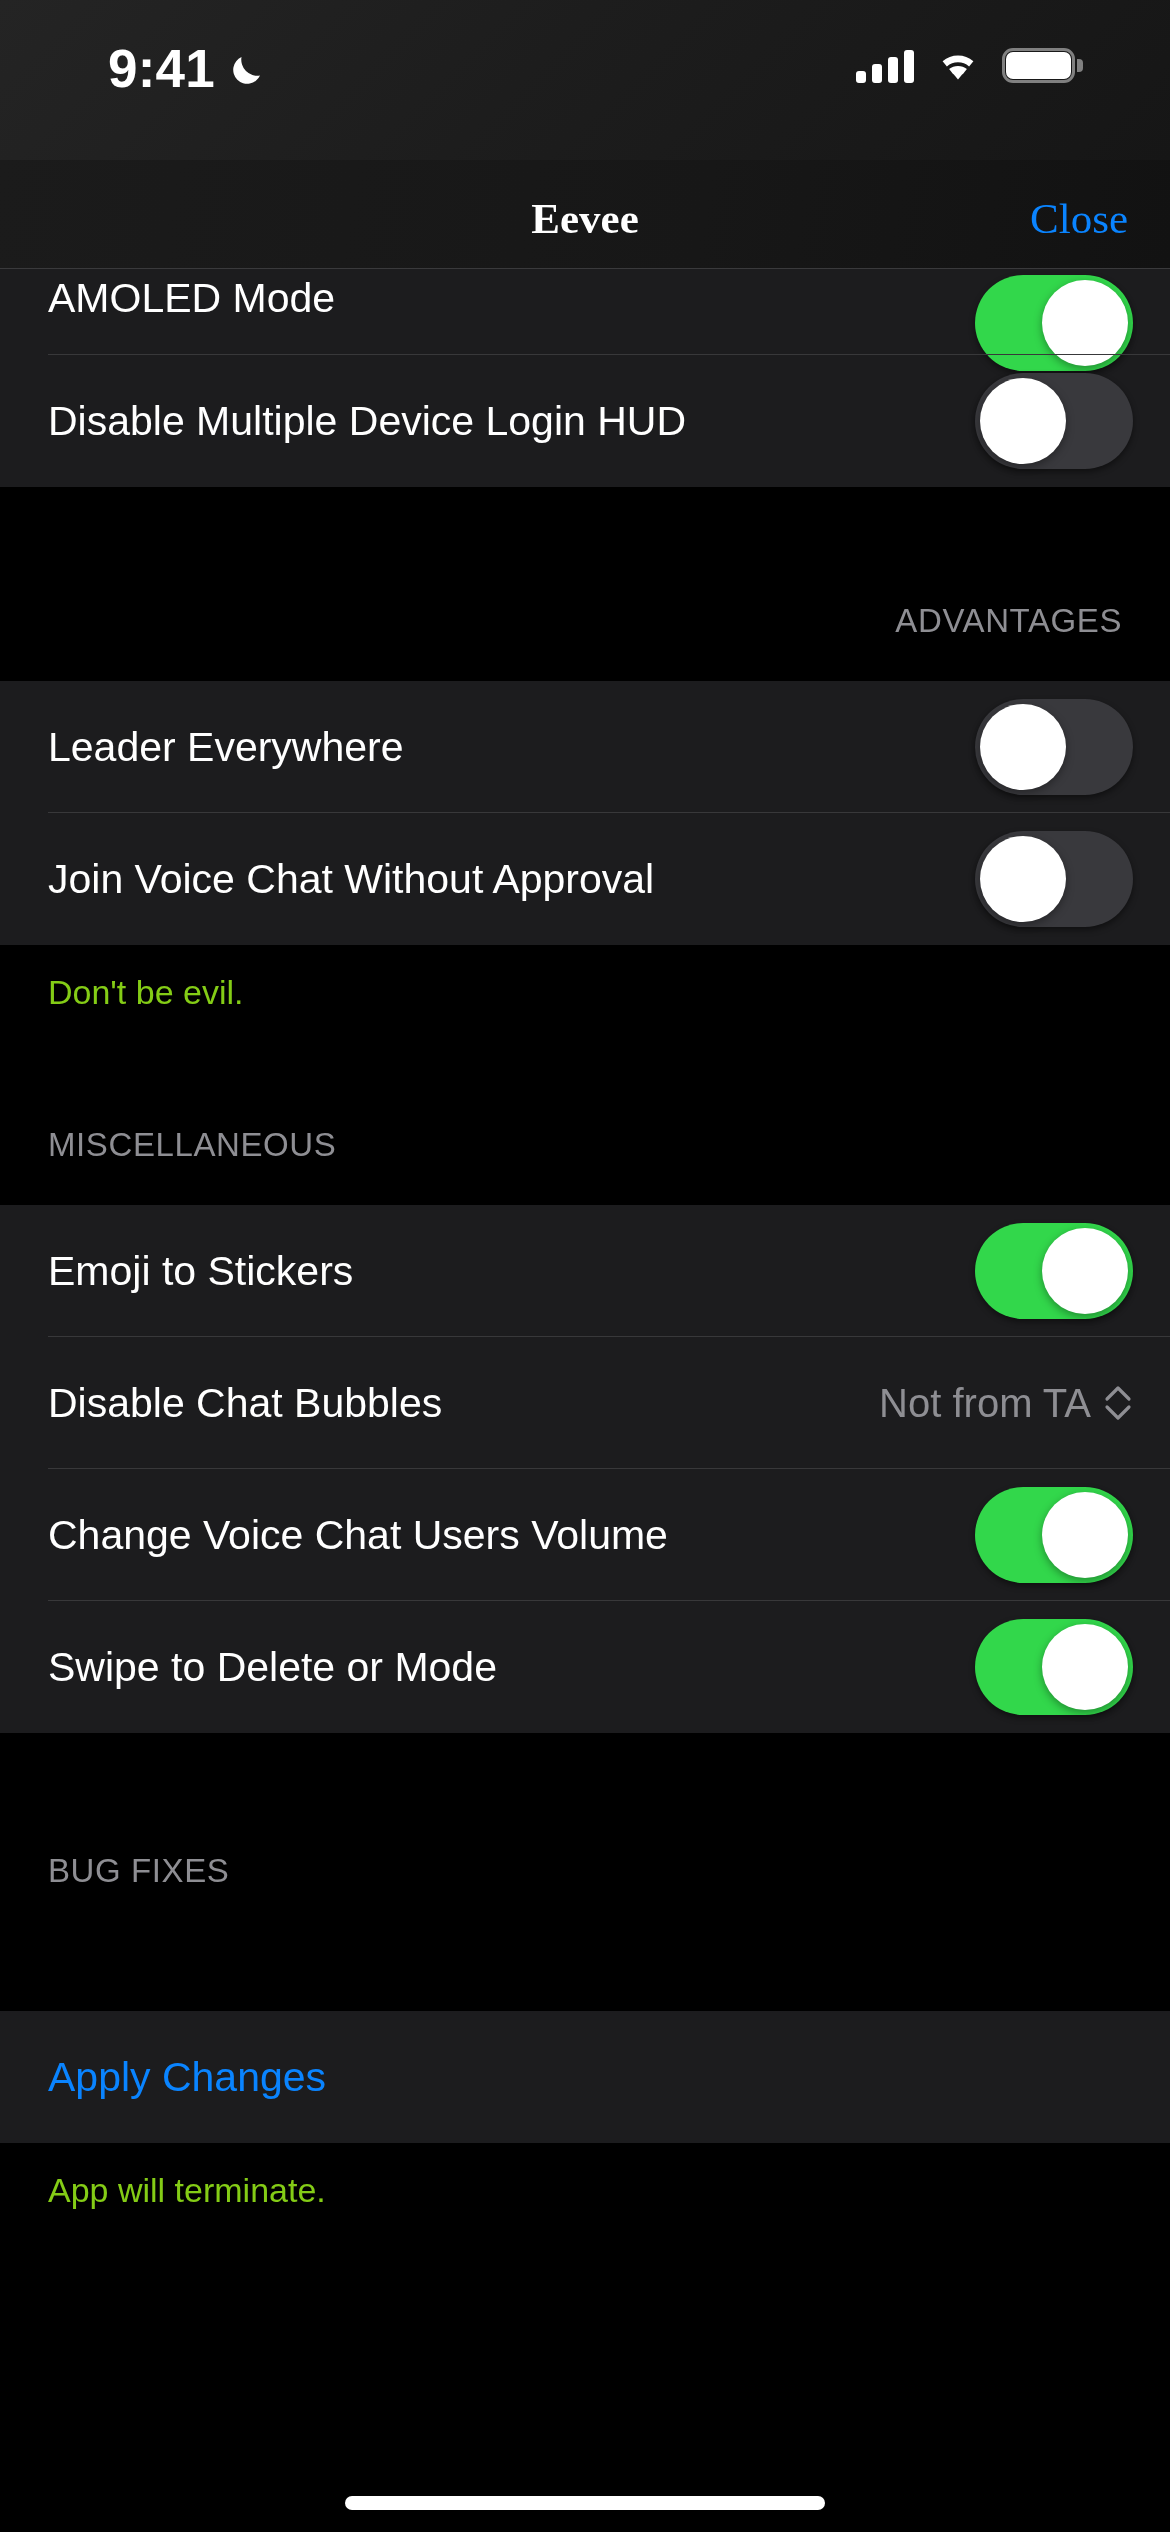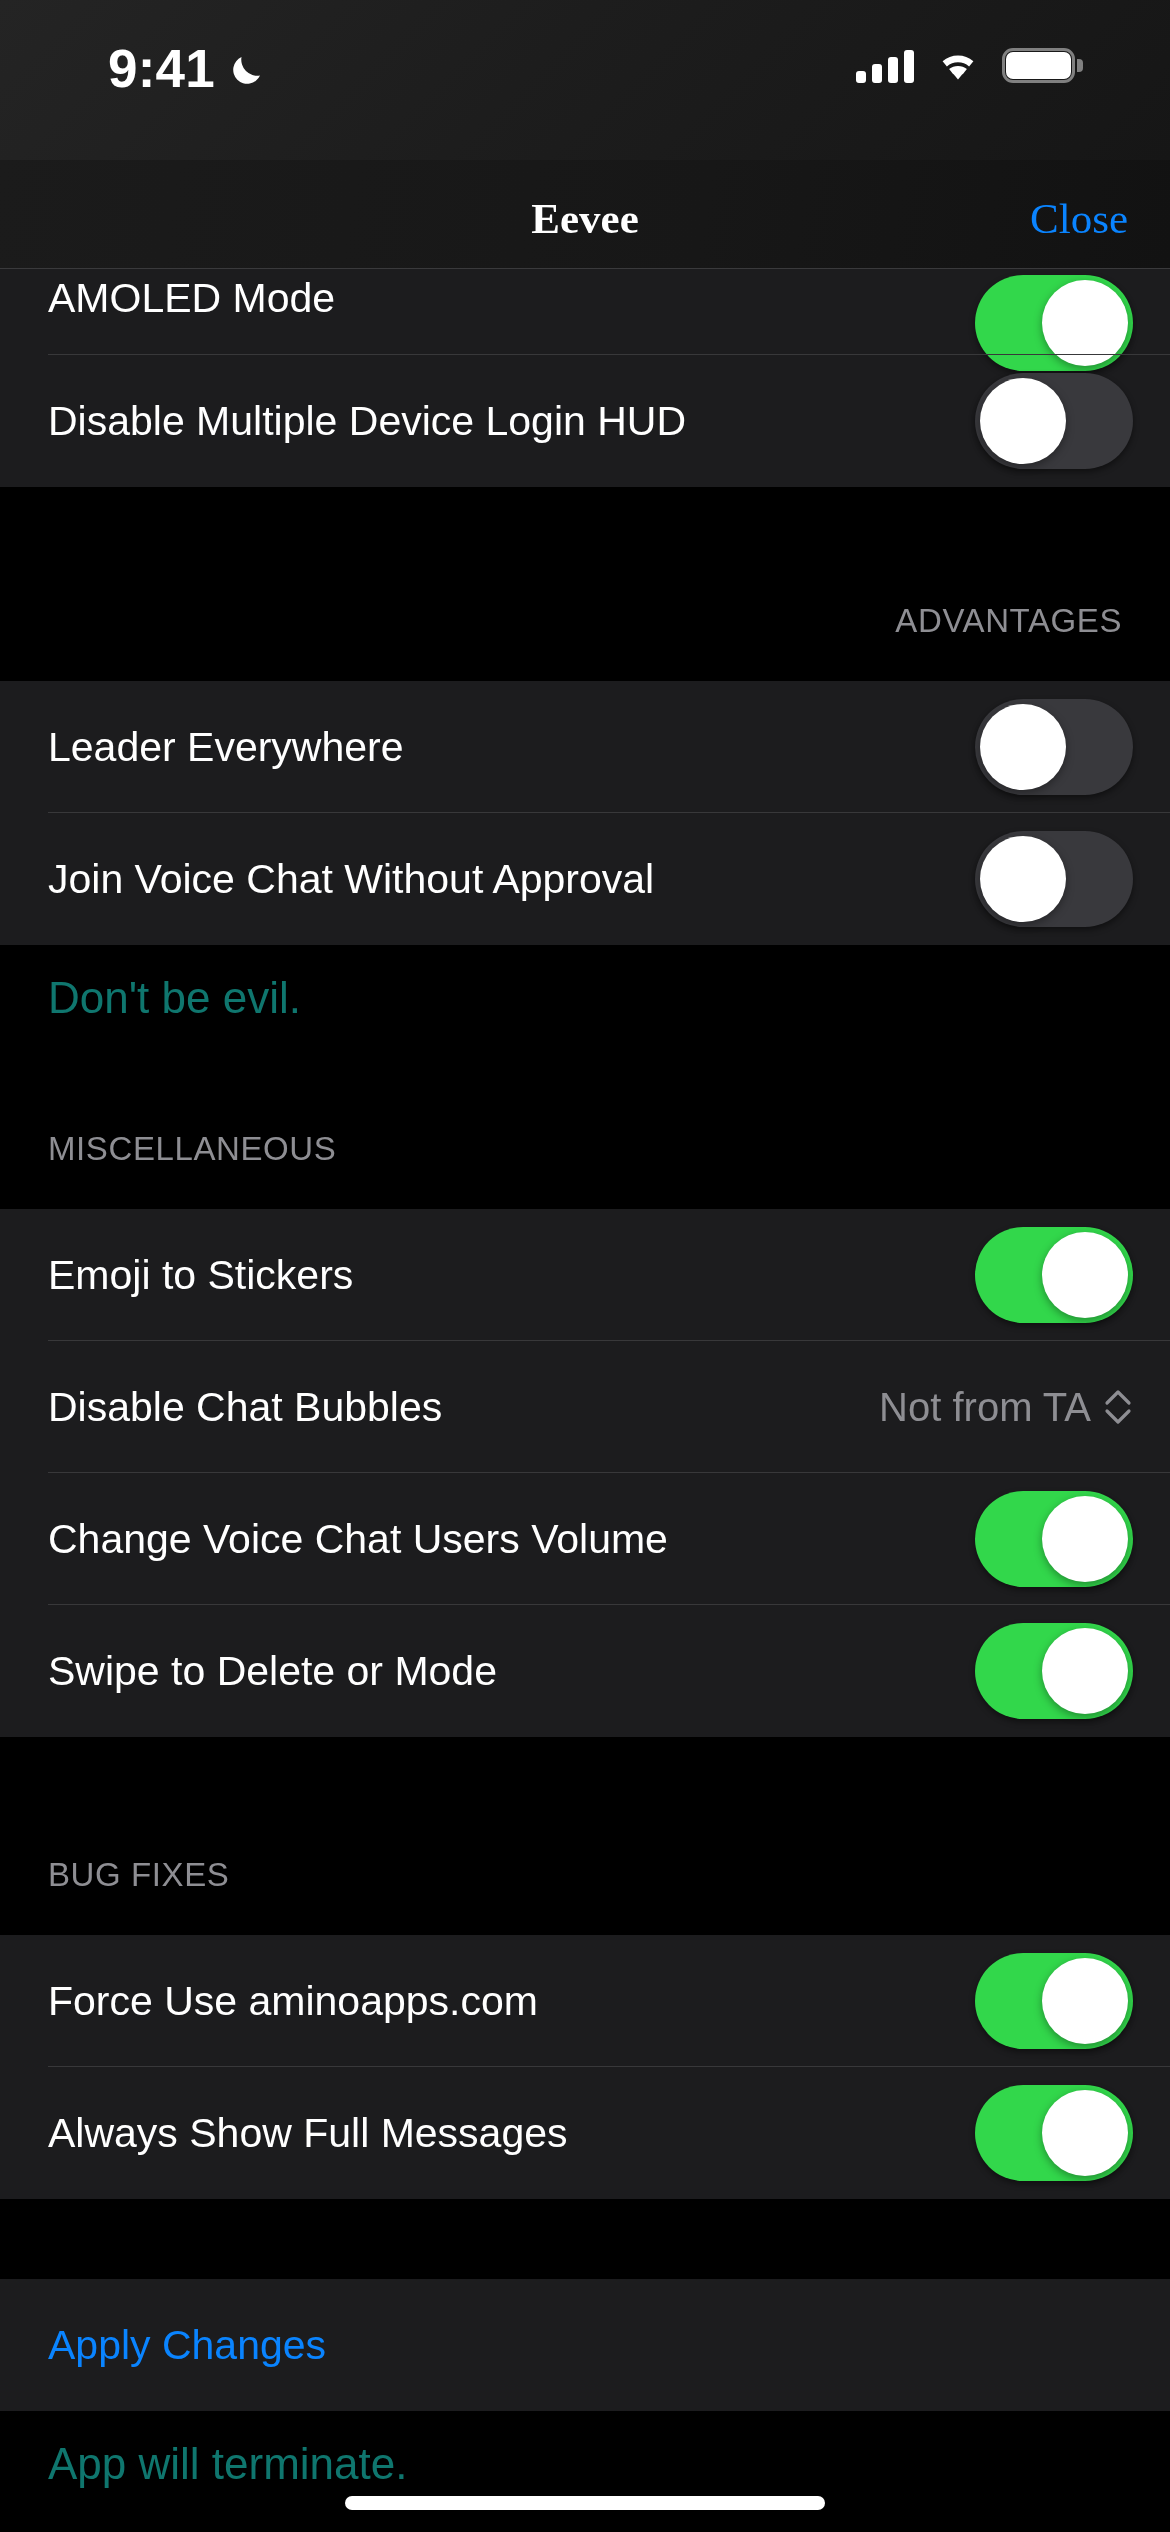--- a/index.html
+++ b/index.html
@@ -107,21 +107,21 @@
 
   
   .ud-chevron { width:30px; height:42px; flex:0 0 auto; }
 
   
   .section-head {
     color:#8e8e93; font-size:33px; letter-spacing:0.6px;
     padding:0 48px; text-transform:uppercase;
   }
   .section-foot {
-    color:#0f766e; font-size:44px; padding:8px 48px;
+    color:#84cc16; font-size:34px; padding:15px 48px;
   }
   .gap { width:100%; background:#000; }
 
   
   .home-indicator {
     position:absolute; bottom:22px; left:50%; transform:translateX(-50%);
     width:480px; height:14px; background:#fff; border-radius:7px;
   }
 </style>
 </head>
@@ -235,37 +235,20 @@
         <div class="row">
           <div class="row-label">Swipe to Delete or Mode</div>
           <div class="toggle on">
             <span class="track"></span>
             <span class="knob"></span>
           </div>
         </div>
       </div>
       <div class="gap" style="height: 78px;"></div>
       <div class="section-head" style="height: 120px; line-height: 120px;">BUG FIXES</div>
-      <div class="group">
-        <div class="row">
-          <div class="row-label">Force Use aminoapps.com</div>
-          <div class="toggle on">
-            <span class="track"></span>
-            <span class="knob"></span>
-          </div>
-          <div class="sep"></div>
-        </div>
-        <div class="row">
-          <div class="row-label">Always Show Full Messages</div>
-          <div class="toggle on">
-            <span class="track"></span>
-            <span class="knob"></span>
-          </div>
-        </div>
-      </div>
       <div class="gap" style="height: 80px;"></div>
       <div class="group">
         <div class="row">
           <div class="row-label action">Apply Changes</div>
         </div>
       </div>
       <div class="section-foot" style="padding-top: 28px;">App will terminate.</div>
     </div>
 
   <div class="home-indicator"></div>

